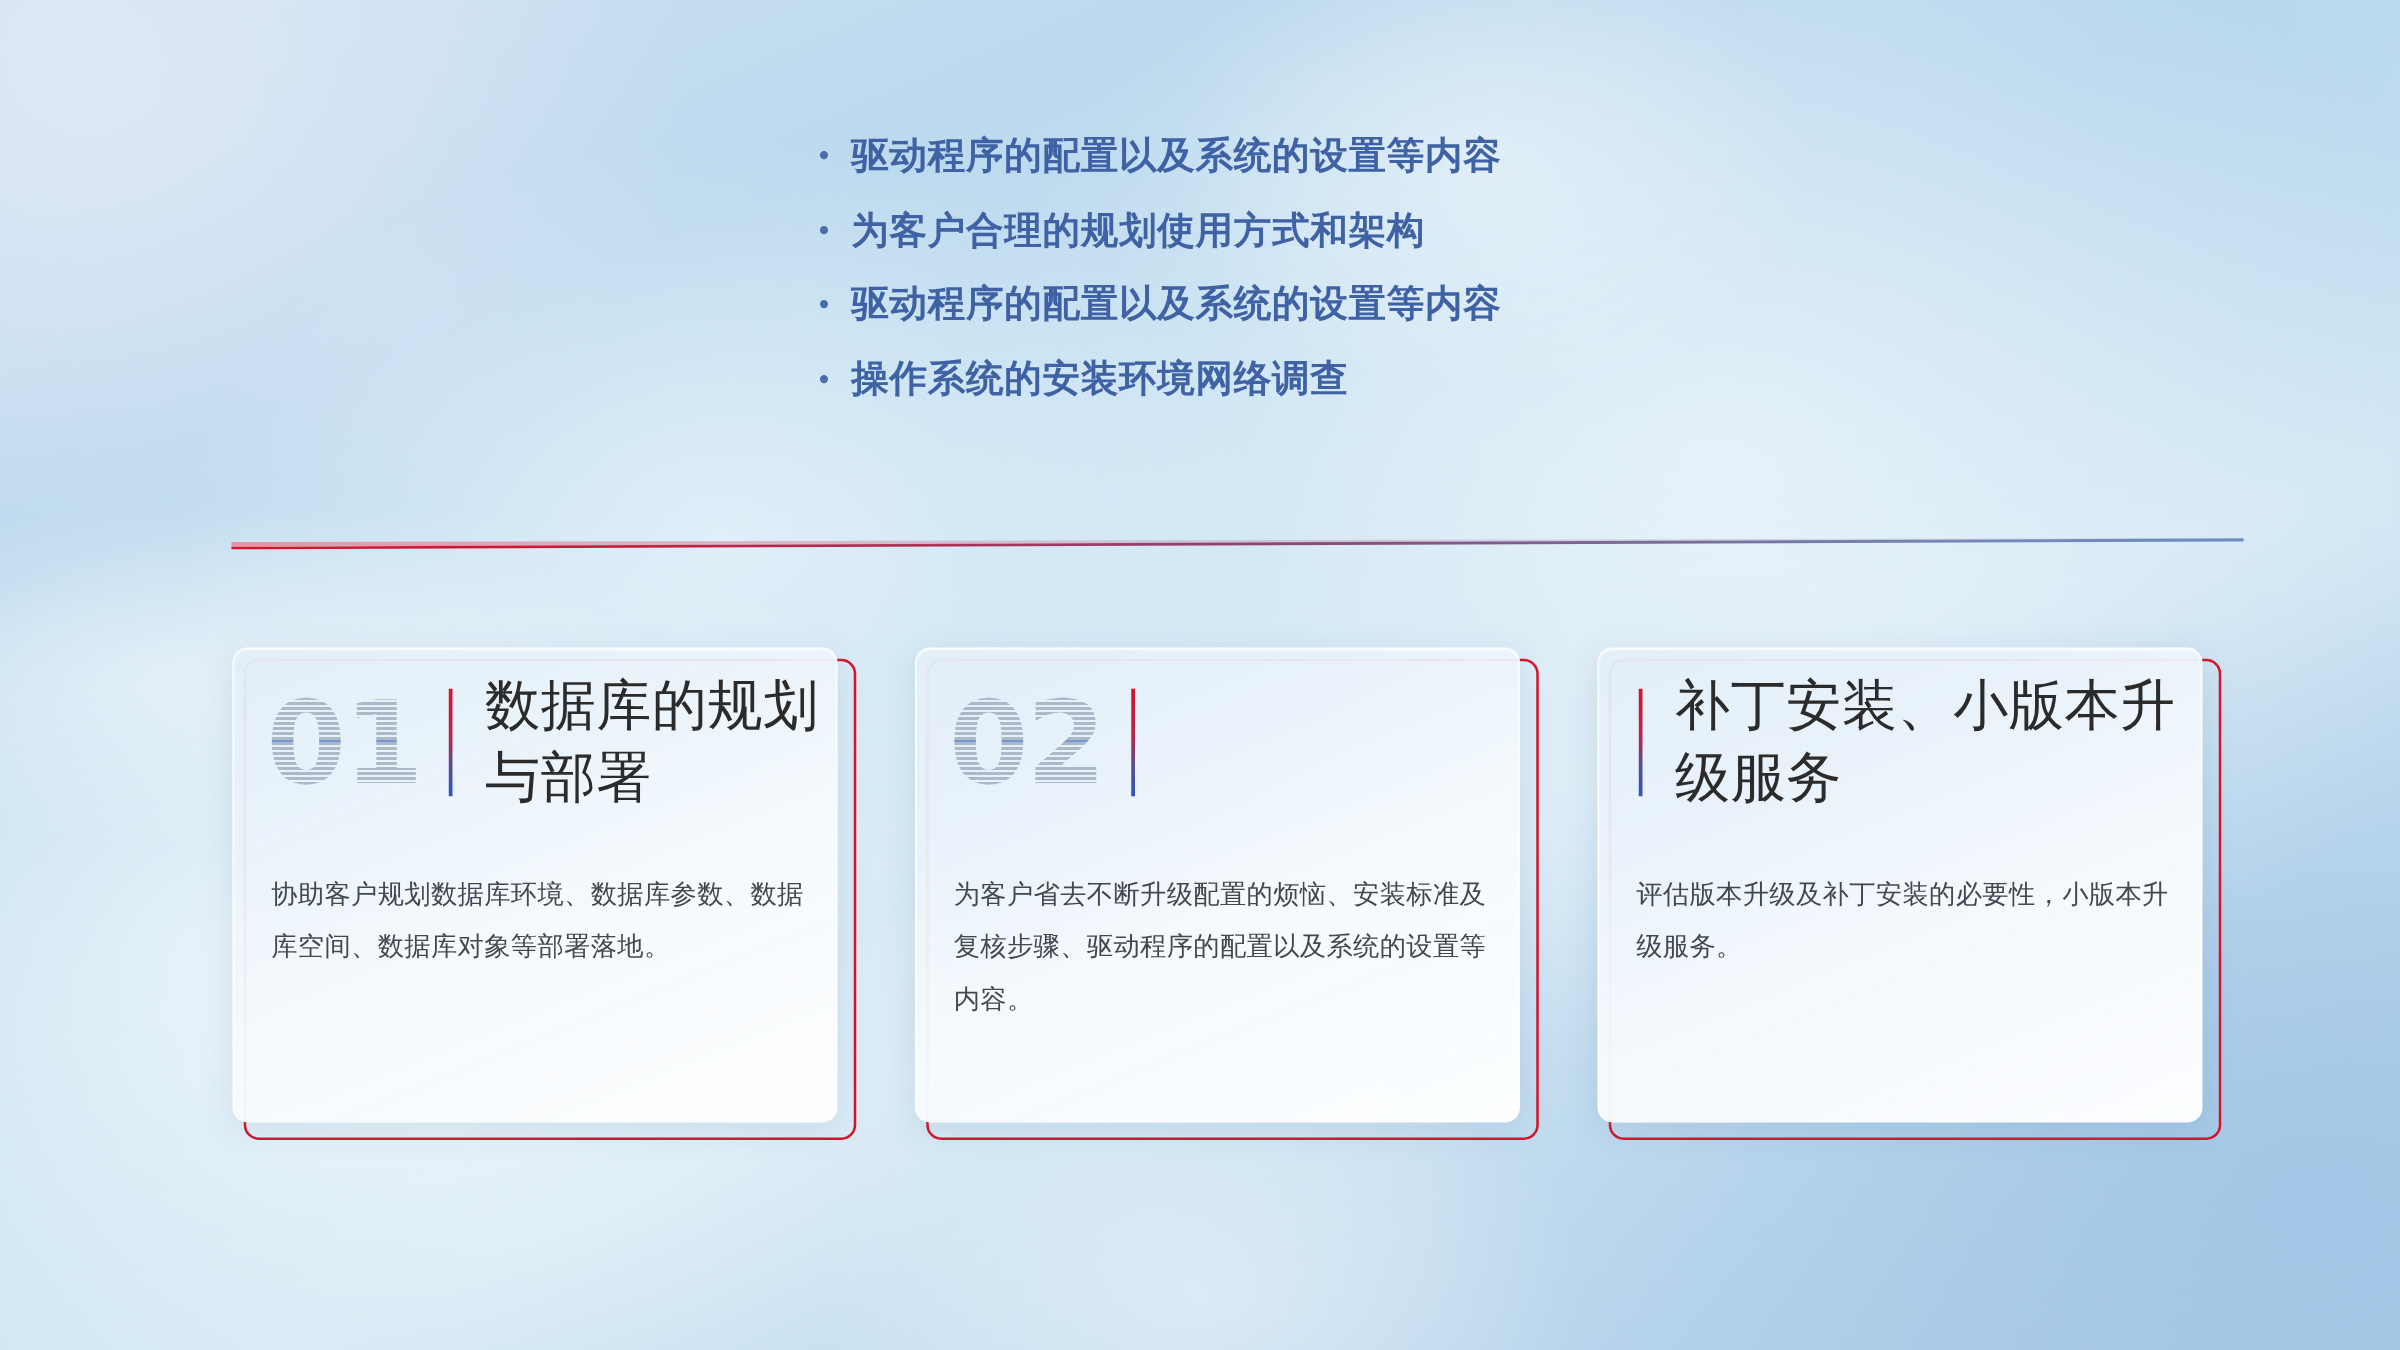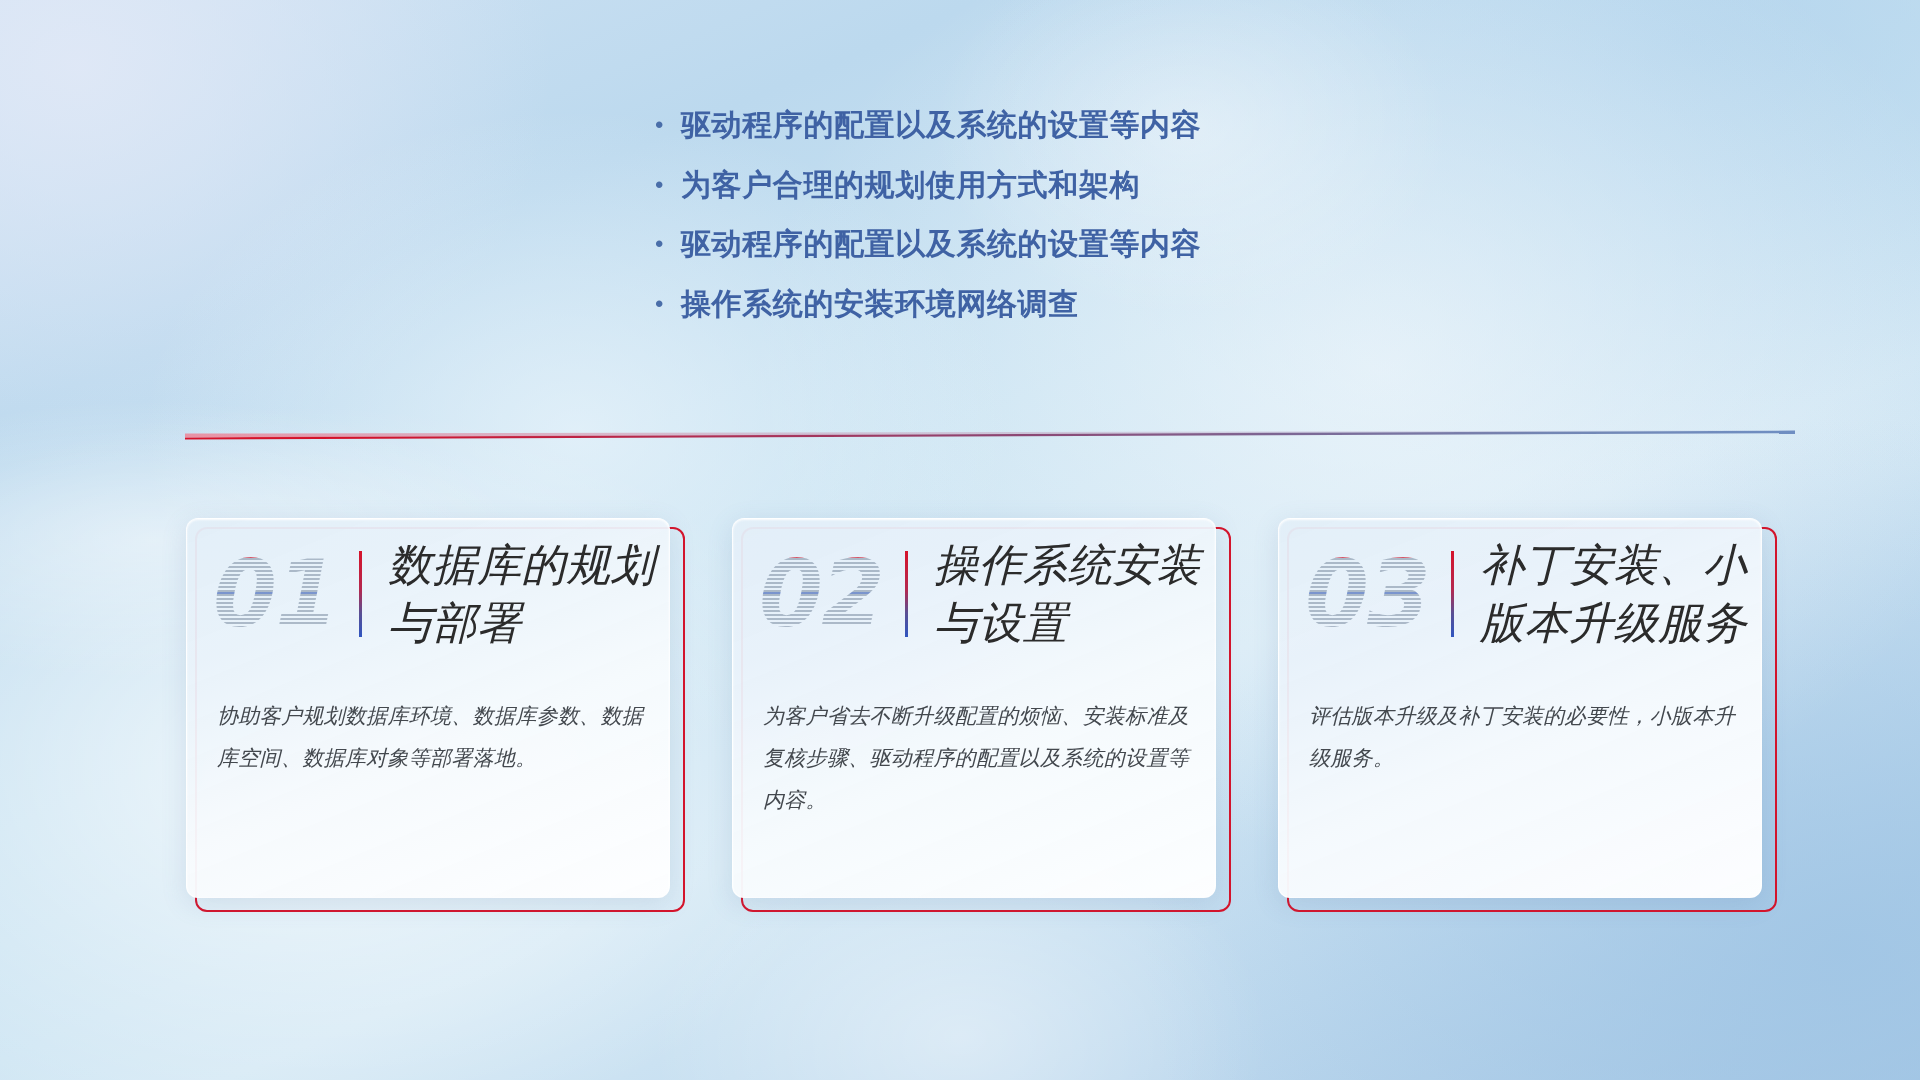--- a/index.html
+++ b/index.html
@@ -85,21 +85,20 @@
     width:484px; height:380px;
     border-radius:12px;
     background:linear-gradient(158deg,
         rgba(226,238,248,0.96) 0%,
         rgba(233,242,250,0.95) 26%,
         rgba(246,250,253,0.97) 58%,
         rgba(253,254,255,0.99) 100%);
     box-shadow:0 6px 26px rgba(86,120,160,0.16), 0 1px 2px rgba(255,255,255,0.9) inset;
     border:1px solid rgba(255,255,255,0.85);
     overflow:hidden;
-    font-style:italic;
   }
   .card-head {
     position:relative;
     height:150px;
     display:flex; align-items:center;
     padding:0 0 0 26px;
   }
   .card-num {
     position:relative;
     width:140px; flex:0 0 140px;
@@ -225,34 +224,29 @@
 
     <div class="card">
       <div class="card-accent"></div>
       <div class="card-body">
         <div class="card-head">
           <div class="card-num">
             <div class="glyph">02</div>
             <div class="glyph tint-r">02</div>
           </div>
           <div class="card-rule"></div>
-          <div class="card-title">操作系统安装与设置</div>
         </div>
         <div class="card-desc">为客户省去不断升级配置的烦恼、安装标准及复核步骤、驱动程序的配置以及系统的设置等内容。</div>
       </div>
     </div>
 
     <div class="card">
       <div class="card-accent"></div>
       <div class="card-body">
         <div class="card-head">
-          <div class="card-num">
-            <div class="glyph">03</div>
-            <div class="glyph tint-r">03</div>
-          </div>
           <div class="card-rule"></div>
           <div class="card-title">补丁安装、小版本升级服务</div>
         </div>
         <div class="card-desc">评估版本升级及补丁安装的必要性，小版本升级服务。</div>
       </div>
     </div>
 
   </div>
 </div>
 

